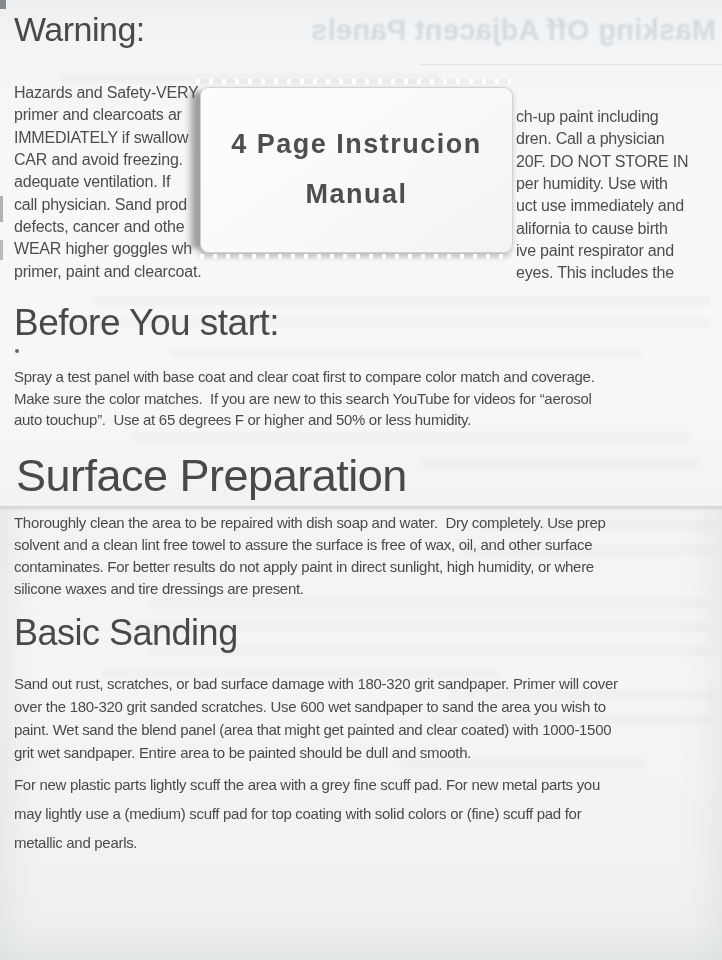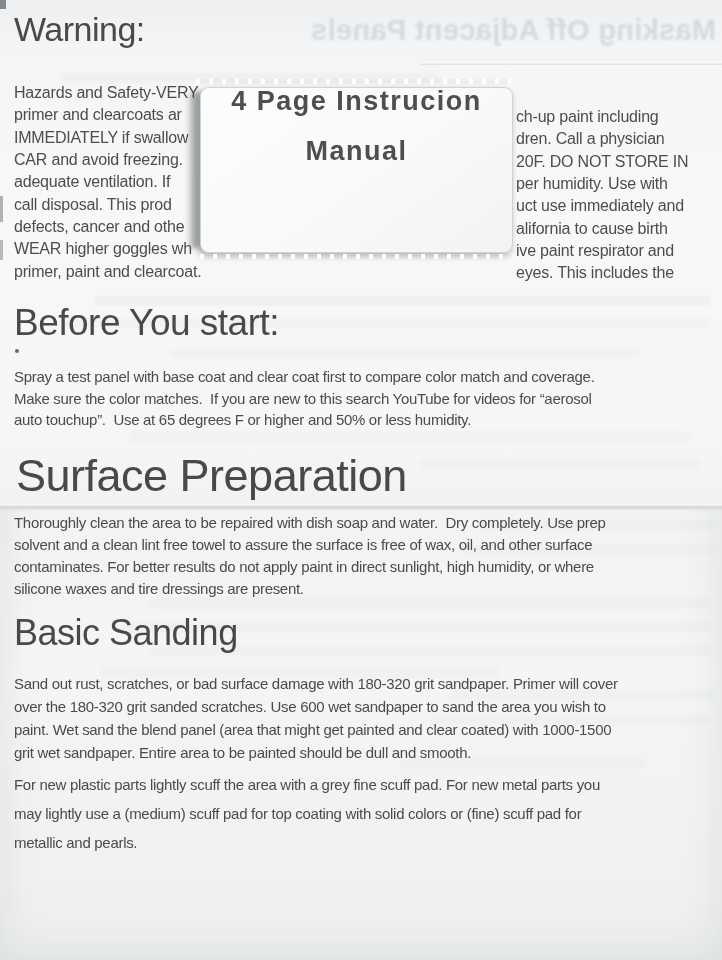--- a/index.html
+++ b/index.html
@@ -56,21 +56,21 @@
     background: linear-gradient(145deg, #fdfdfd 0%, #f9f9f8 55%, #f3f3f2 100%);
     border-radius: 9px;
     border: 1px solid rgba(190,193,196,0.7);
     box-shadow: -4px 3px 6px rgba(110,115,120,0.35), 0 3px 5px rgba(130,135,140,0.3);
     display: flex; flex-direction: column; align-items: center;
   }
   .sticker-line {
     font-weight: bold; color: #4e4e4e; letter-spacing: 1.5px;
     font-size: 27px; line-height: 1;
   }
-  .sticker-line.l1 { }
+  .sticker-line.l1 { margin-top: 43px; }
   .sticker-line.l2 { margin-top: 23px; }
   .perforation {
     position: absolute; height: 5px;
     background: repeating-linear-gradient(90deg, rgba(255,255,255,0.95) 0 4px, rgba(215,218,220,0.25) 4px 13px);
     filter: blur(0.4px);
   }
 
   
   .bleed-title {
     position: absolute; left: 292px; top: 14px; width: 424px;
@@ -136,21 +136,21 @@
       </div>
     <div class="warn-row" style="top:151px">
         <span class="warn-left">CAR and avoid freezing.</span>
         <span class="warn-right">per humidity. Use with</span>
       </div>
     <div class="warn-row" style="top:173px">
         <span class="warn-left">adequate ventilation. If</span>
         <span class="warn-right">uct use immediately and</span>
       </div>
     <div class="warn-row" style="top:196px">
-        <span class="warn-left">call disposal. This prod</span>
+        <span class="warn-left">call physician. Sand prod</span>
         <span class="warn-right">alifornia to cause birth</span>
       </div>
     <div class="warn-row" style="top:218px">
         <span class="warn-left">defects, cancer and othe</span>
         <span class="warn-right">ive paint respirator and</span>
       </div>
     <div class="warn-row" style="top:240px">
         <span class="warn-left">WEAR higher goggles wh</span>
         <span class="warn-right">eyes. This includes the</span>
       </div>

